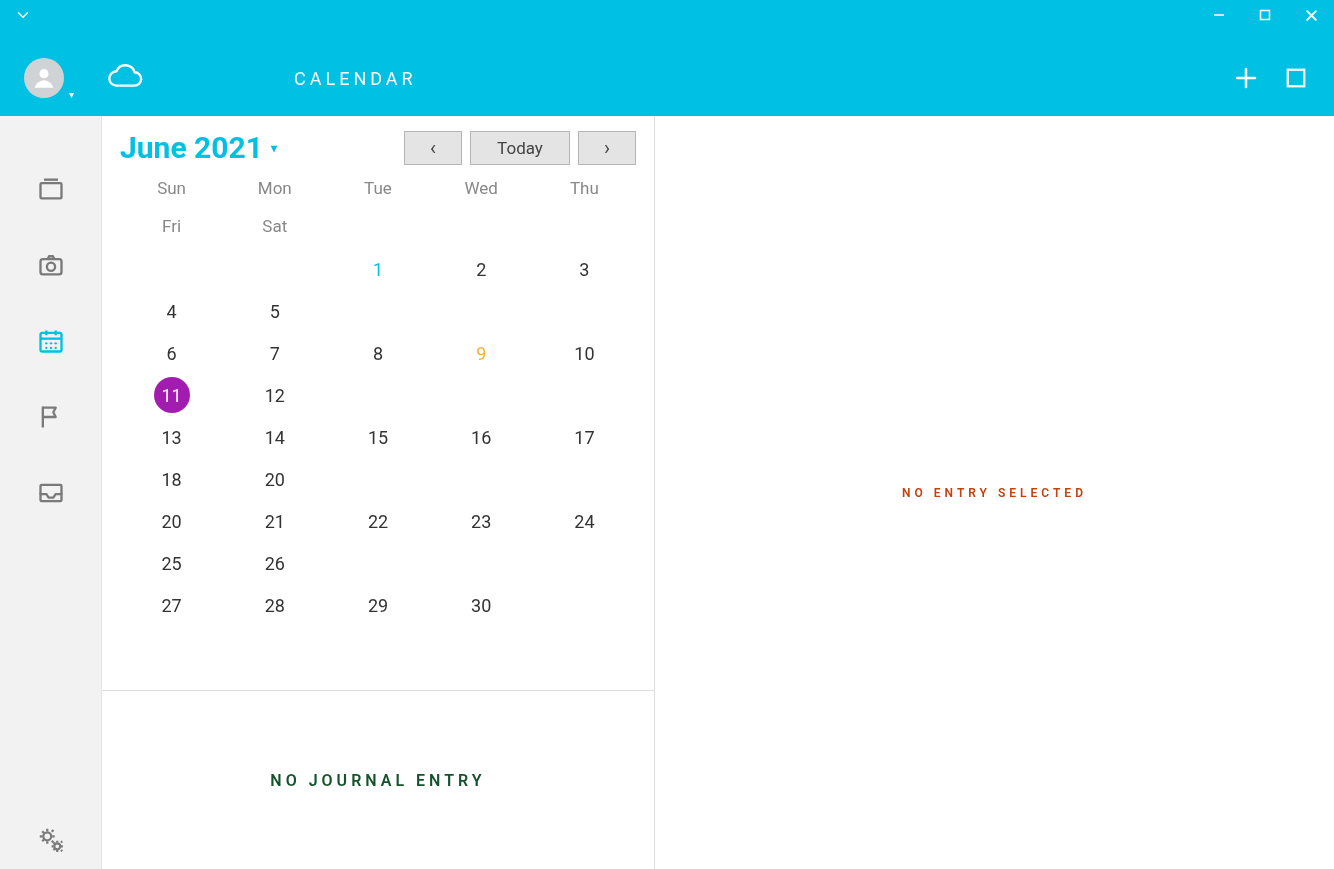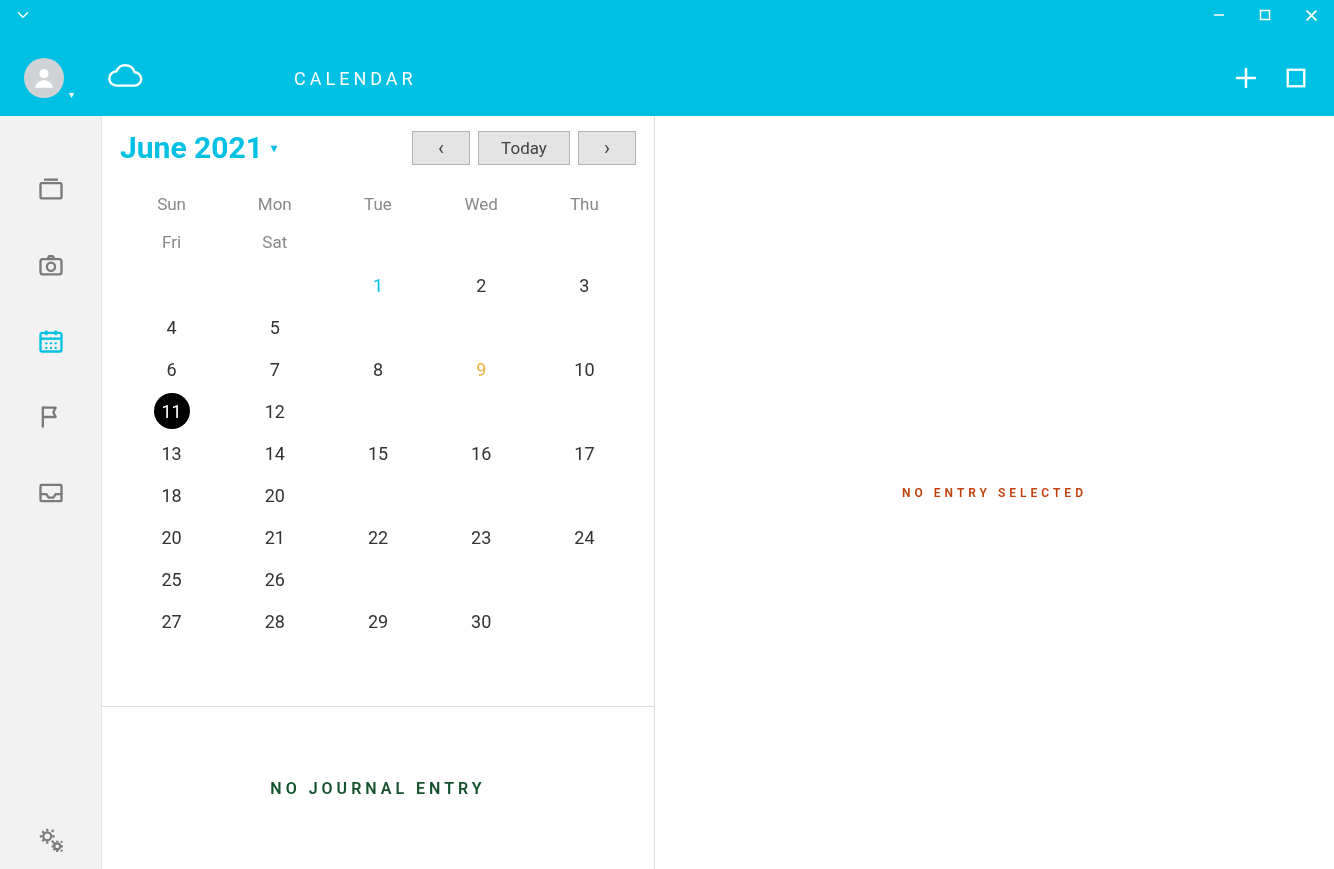--- a/index.html
+++ b/index.html
@@ -74,50 +74,50 @@
     width: 553px;
     display:flex; flex-direction:column;
     border-right: 1px solid #ddd;
   }
   .cal-box {
     padding: 14px 18px 22px 18px;
     border-bottom: 1px solid #ddd;
   }
   .cal-header {
     display:flex; align-items:center; justify-content:space-between;
-    margin-bottom: 23px;
+    margin-bottom: 7px;
   }
   .month-title {
     color:#00C0E4; font-size:30px; font-weight:700;
     display:flex; align-items:center; gap:8px;
   }
   .month-caret { font-size:12px; color:#00C0E4; }
   .nav-group { display:flex; gap:8px; }
   .navbtn {
     border:1px solid #b5b5b5; background:#e4e4e4;
     font-size:18px; color:#444; text-align:center;
     display:flex; align-items:center; justify-content:center;
   }
   .navbtn.arrow { width:58px; height:34px; font-size:20px;}
-  .navbtn.today { width:92px; height:34px; font-size:17px;}
+  .navbtn.today { width:100px; height:34px; font-size:17px;}
 
   .cal-grid { width:100%; }
   .dow-row, .day-row { display:grid; grid-template-columns: repeat(5,1fr); }
   .dow {
     color:#888; font-size:17px; text-align:center; padding:6px 0 12px;
   }
   .day {
     text-align:center; font-size:18px; color:#333;
     height:42px; display:flex; align-items:center; justify-content:center;
     position:relative;
   }
   .day.hl-cyan { color:#00C0E4; }
   .day.hl-orange { color:#F0B23C; }
   .day .sel {
-    width:36px; height:36px; border-radius:50%; background:#000000;
+    width:36px; height:36px; border-radius:50%; background:#a21caf;
     color:#fff; display:flex; align-items:center; justify-content:center;
   }
 
   .journal-empty {
     flex:1; display:flex; align-items:center; justify-content:center;
     color:#14532d; letter-spacing:4px; font-weight:600; font-size:16px;
   }
 
   .right-col {
     flex:1; display:flex; align-items:center; justify-content:center;

